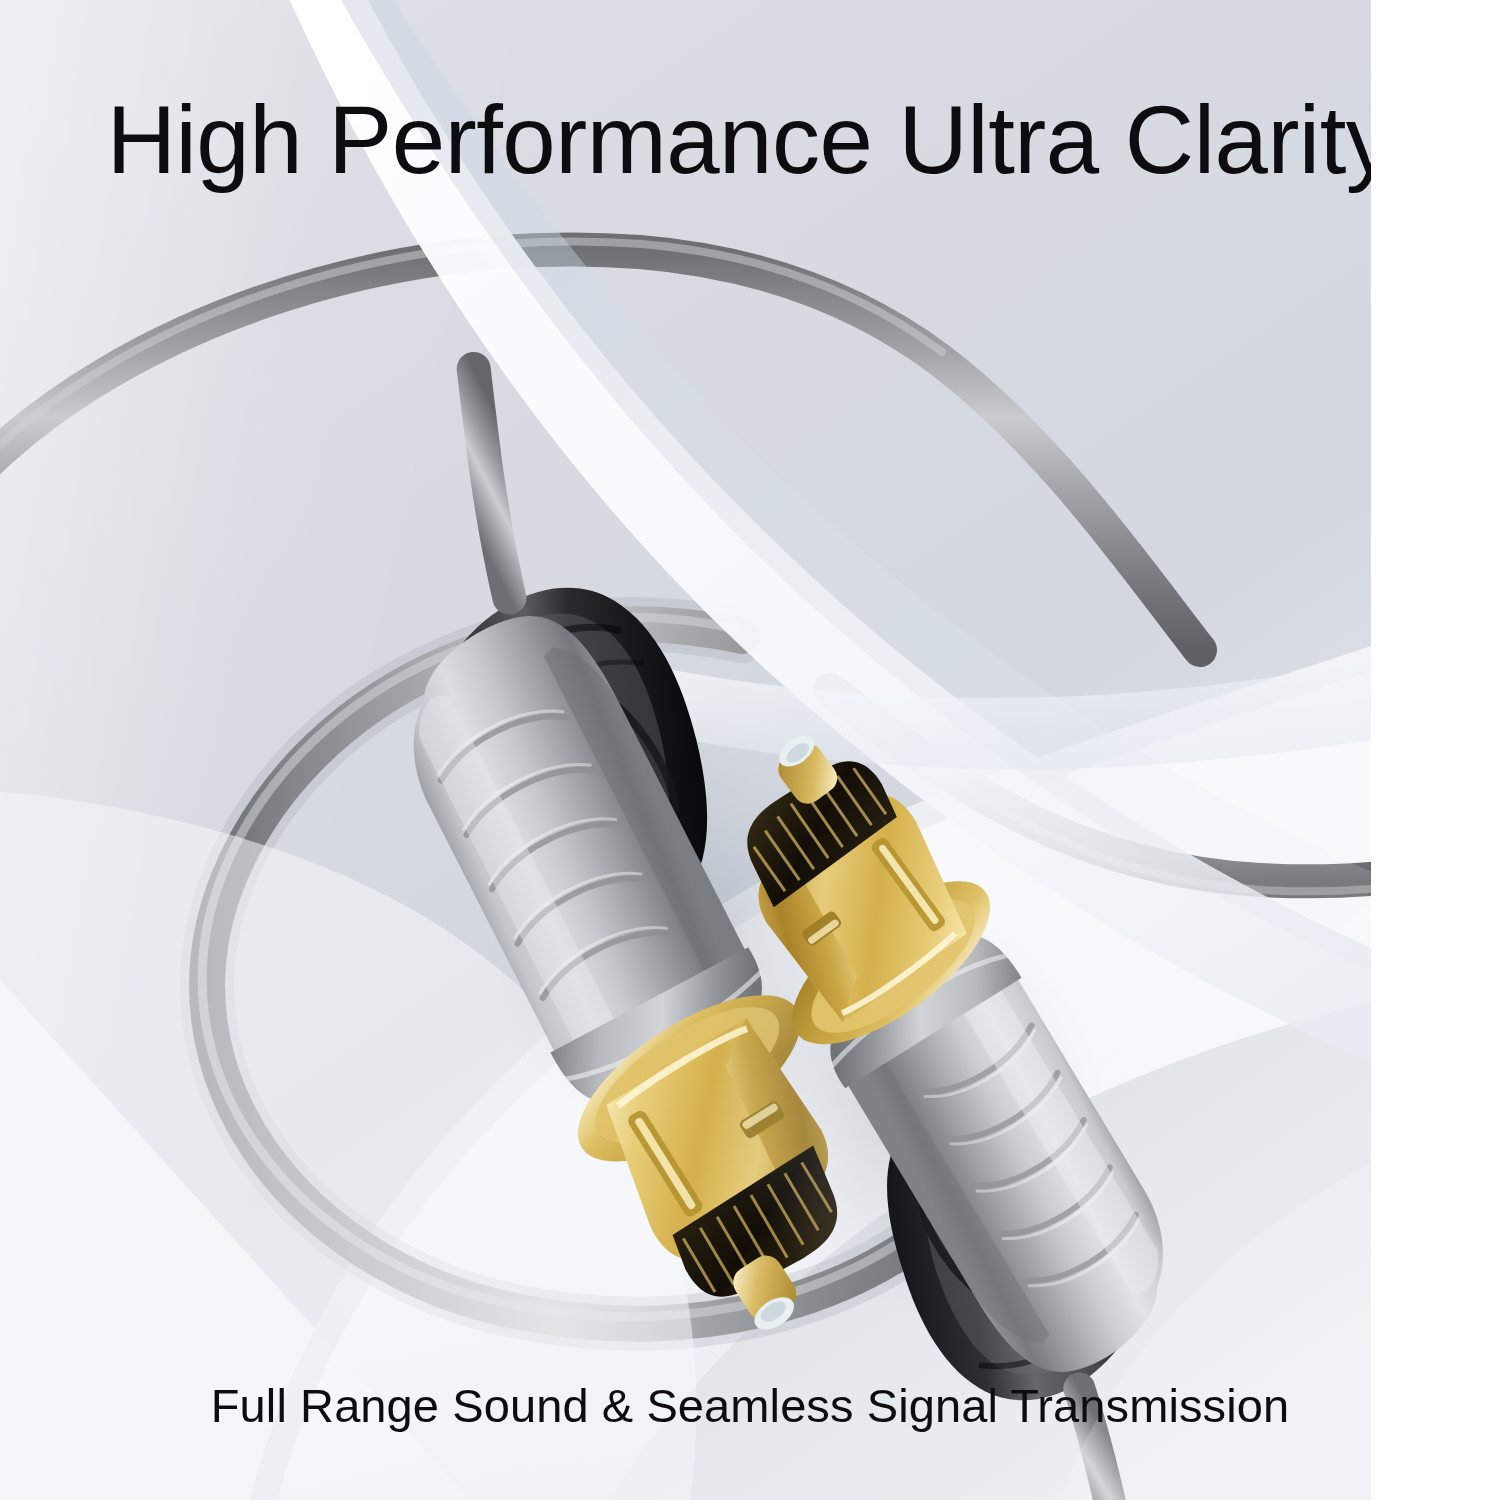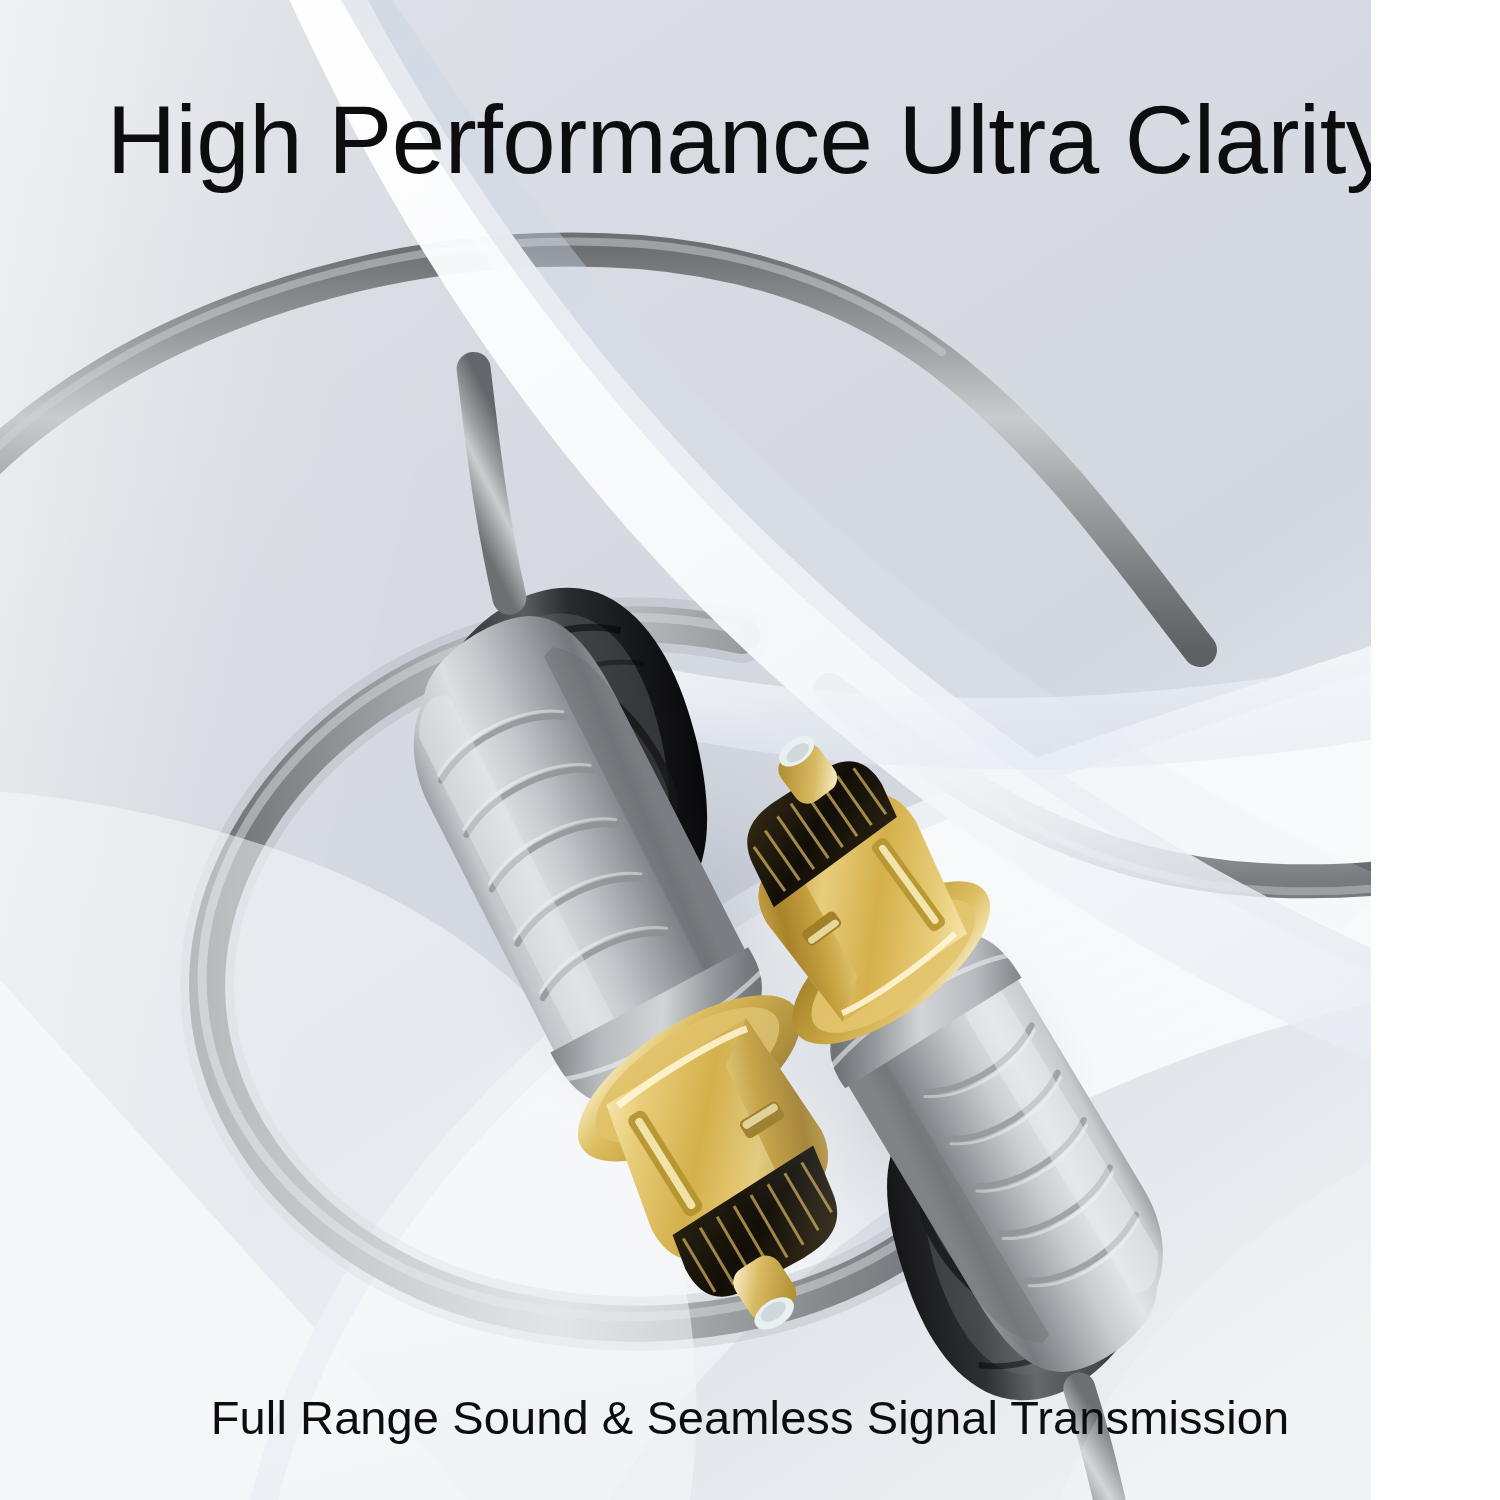--- a/index.html
+++ b/index.html
@@ -14,21 +14,20 @@
     color:#0d0d10;font-family:"Liberation Sans","DejaVu Sans",sans-serif;
     white-space:nowrap;pointer-events:none;
   }
   #headline{
     top:92px;font-size:96px;line-height:1.0;font-weight:400;
     letter-spacing:-0.5px;
   }
   #subtitle{
     top:1382px;font-size:47px;line-height:1.0;font-weight:400;
     letter-spacing:0.1px;
-    margin-top:12px;
   }
 </style>
 </head>
 <body>
 
 <div id="stage">
 
   <svg id="scene" viewBox="0 0 1500 1500" xmlns="http://www.w3.org/2000/svg">
     <defs>
 

